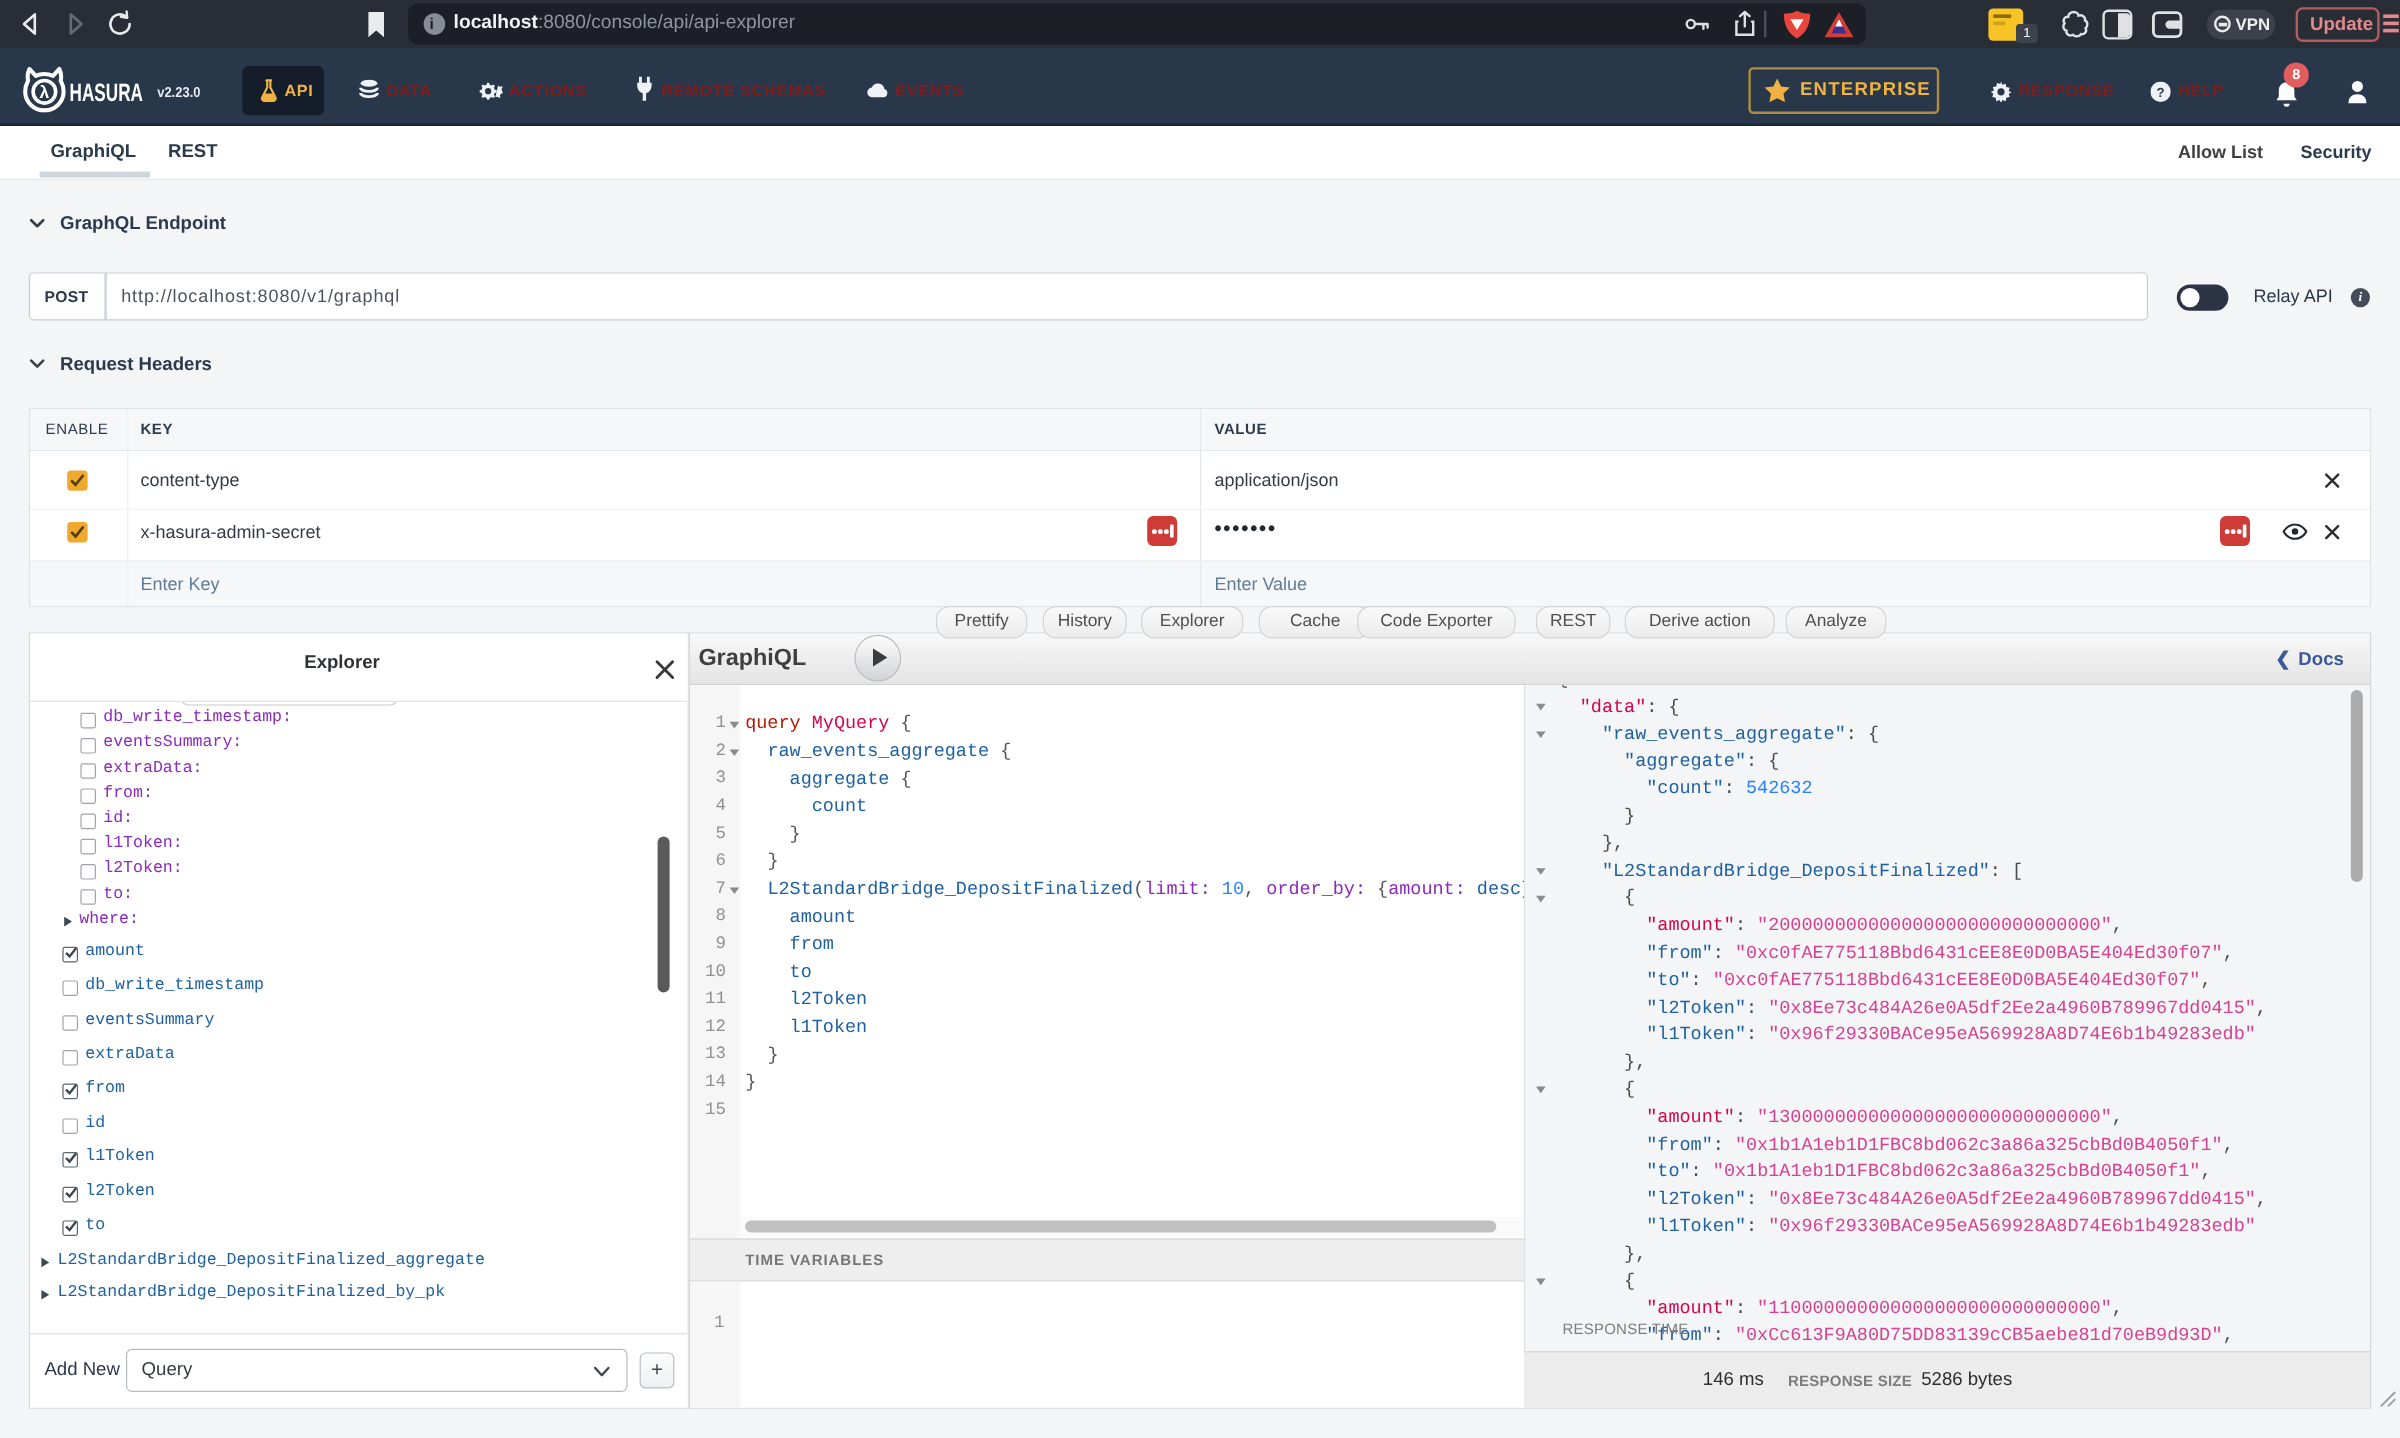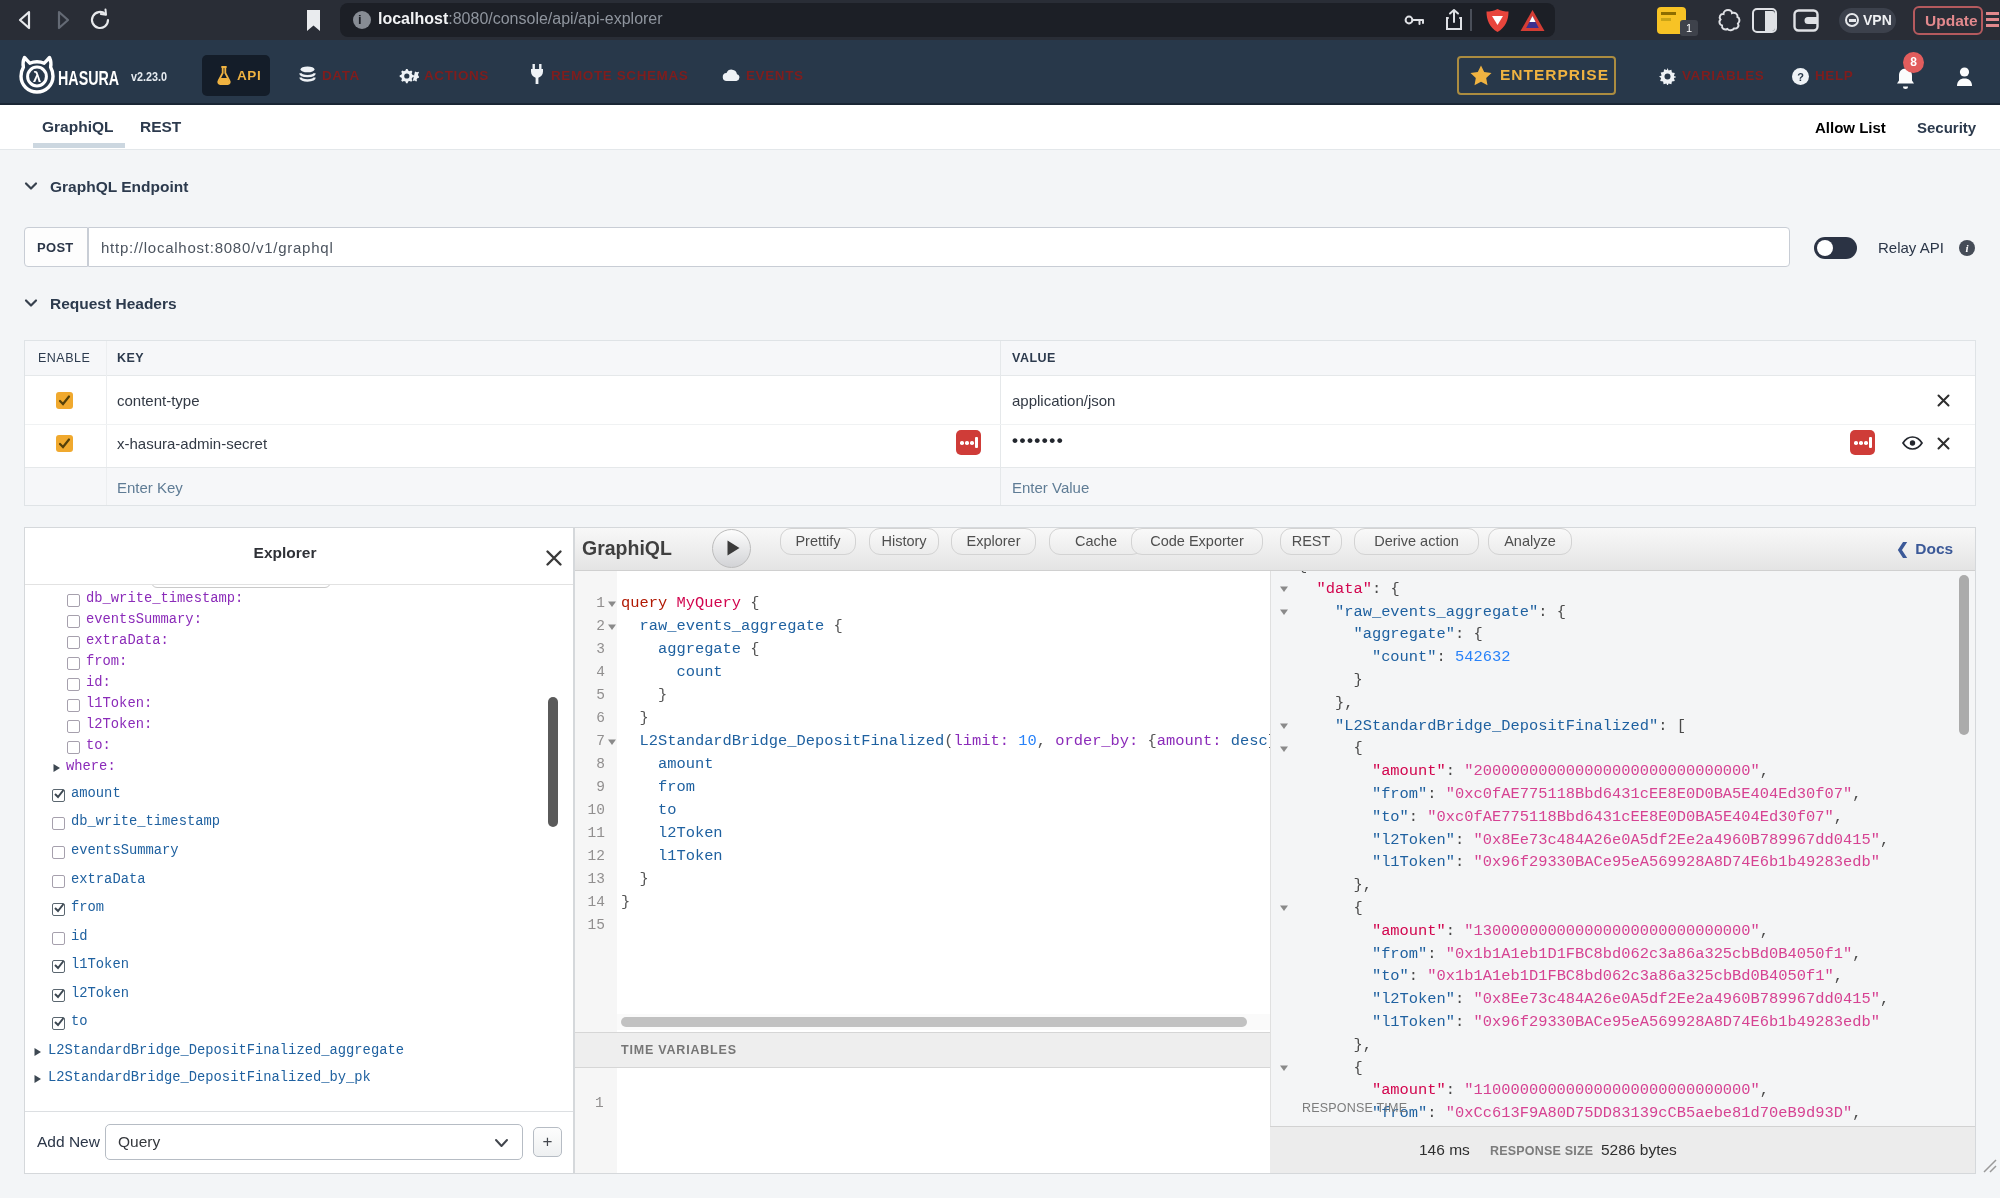--- a/index.html
+++ b/index.html
@@ -1,21 +1,21 @@
 <!DOCTYPE html>
 <html><head>
 <meta charset="utf-8">
 <style>
 *{margin:0;padding:0;box-sizing:border-box}
 html,body{width:2000px;height:1198px;overflow:hidden}
 body{position:relative;font-family:"Liberation Sans",sans-serif;background:#f3f5f7}
 .abs{position:absolute}
 .mono{font-family:"Liberation Mono",monospace}
 pre{font-family:"Liberation Mono",monospace}
-.gqlbtn{position:absolute;top:528px;height:27px;border:1px solid #d3d3d3;border-radius:11px;background:linear-gradient(#f9f9f9,#ececec);color:#4f4f4f;font-size:14.5px;text-align:center;line-height:25px;font-family:"Liberation Sans",sans-serif}
+.gqlbtn{position:absolute;top:505px;height:27px;border:1px solid #d3d3d3;border-radius:11px;background:linear-gradient(#f9f9f9,#ececec);color:#4f4f4f;font-size:14.5px;text-align:center;line-height:25px;font-family:"Liberation Sans",sans-serif}
 .navitem{position:absolute;top:55px;height:41px;display:flex;align-items:center;color:#7f1d1d;font-weight:bold;font-size:13.5px;letter-spacing:.6px}
 .chev{stroke:#37414e;stroke-width:2.2;fill:none;stroke-linecap:round;stroke-linejoin:round}
 </style>
 </head>
 <body>
 
 <div class="abs" style="left:0;top:0;width:2000px;height:40px;background:#292d36"></div>
 <svg class="abs" style="left:14px;top:8px" width="20" height="24" viewBox="0 0 20 24">
     <path d="M15 4 L6 12 L15 20 Z" stroke="#e7e9ec" stroke-width="2.2" fill="none" stroke-linejoin="round"></path>
   </svg>
@@ -119,41 +119,41 @@
 
 <div class="abs" style="left:1457px;top:56px;width:159px;height:39px;border:2px solid #ab8c40;border-radius:4px"></div>
 <svg class="abs" style="left:1470px;top:65px" width="22" height="21" viewBox="0 0 22 21">
     <path d="M11 0.5 L14.2 7 L21.5 8 L16.2 13 L17.5 20.3 L11 16.8 L4.5 20.3 L5.8 13 L0.5 8 L7.8 7 Z" fill="#f0b341"></path>
   </svg>
 <div class="abs" style="left:1500px;top:66px;color:#f0b341;font-weight:bold;font-size:15.5px;letter-spacing:1px">ENTERPRISE</div>
 <svg class="abs" style="left:1659px;top:68px" width="17" height="17" viewBox="0 0 17 17">
     <path d="M8.5 0 l1.1 2.6 2.8 -.9 .5 2.9 2.9 .5 -.9 2.8 2.6 1.1 -2.6 1.1 .9 2.8 -2.9 .5 -.5 2.9 -2.8 -.9 -1.1 2.6 -1.1 -2.6 -2.8 .9 -.5 -2.9 -2.9 -.5 .9 -2.8 L0 8.5 l2.6 -1.1 -.9 -2.8 2.9 -.5 .5 -2.9 2.8 .9 Z" fill="#eef2f6"></path>
     <circle cx="8.5" cy="8.5" r="3" fill="#28384a"></circle>
   </svg>
-<div class="navitem" style="left:1682px">VARIABLES</div>
+<div class="navitem" style="left:1682px">RESPONSE</div>
 <svg class="abs" style="left:1792px;top:68px" width="17" height="17" viewBox="0 0 17 17">
     <circle cx="8.5" cy="8.5" r="8.5" fill="#eef2f6"></circle>
     <text x="8.5" y="12.5" text-anchor="middle" font-size="11" font-weight="bold" fill="#28384a" font-family="Liberation Sans">?</text>
   </svg>
 <div class="navitem" style="left:1815px">HELP</div>
 <svg class="abs" style="left:1895px;top:67px" width="21" height="23" viewBox="0 0 21 23">
     <path d="M10.5 1.5 c4 0 6.5 3 6.5 7 v5 l2 3 H2 l2 -3 v-5 c0 -4 2.5 -7 6.5 -7 Z" fill="#fbfcfd"></path>
     <path d="M8 19.5 h5 a2.5 2.5 0 0 1 -5 0 Z" fill="#fbfcfd"></path>
   </svg>
 <div class="abs" style="left:1903px;top:52px;width:21px;height:21px;background:#e25d5d;border-radius:50%;color:#fff;font-size:12px;font-weight:bold;text-align:center;line-height:21px">8</div>
 <svg class="abs" style="left:1956px;top:67px" width="17" height="20" viewBox="0 0 17 20">
     <circle cx="8.5" cy="5" r="4.6" fill="#fbfcfd"></circle>
     <path d="M1 19 c0 -5 3 -7.5 7.5 -7.5 S16 14 16 19 Z" fill="#fbfcfd"></path>
   </svg>
 
 <div class="abs" style="left:0;top:105px;width:2000px;height:45px;background:#fff;border-bottom:1px solid #e3e7ea"></div>
 <div class="abs" style="left:42px;top:118px;color:#2c3a4d;font-weight:bold;font-size:15.5px">GraphiQL</div>
 <div class="abs" style="left:140px;top:118px;color:#2c3a4d;font-weight:bold;font-size:15.5px">REST</div>
 <div class="abs" style="left:33px;top:143px;width:92px;height:5px;background:#ccd7e0"></div>
-<div class="abs" style="left:1815px;top:119px;color:#000000;font-weight:bold;font-size:15px">Allow List</div>
+<div class="abs" style="left:1815px;top:119px;color:#404040;font-weight:bold;font-size:15px">Allow List</div>
 <div class="abs" style="left:1917px;top:119px;color:#2c3a4d;font-weight:bold;font-size:15px">Security</div>
 
 <svg class="abs" style="left:24px;top:181px" width="14" height="10" viewBox="0 0 14 10">
     <path class="chev" d="M2 2.5 L7 7.5 L12 2.5"></path>
   </svg>
 <div class="abs" style="left:50px;top:178px;color:#2c3a4d;font-weight:bold;font-size:15.5px">GraphQL Endpoint</div>
 <div class="abs" style="left:24px;top:227px;width:64px;height:40px;background:#fdfdfd;border:1px solid #c8cdd5;border-radius:4px 0 0 4px"></div>
 <div class="abs" style="left:37px;top:240px;color:#2b3648;font-weight:bold;font-size:13px;letter-spacing:.3px">POST</div>
 <div class="abs" style="left:88px;top:227px;width:1702px;height:40px;background:#fff;border:1px solid #c8cdd5;border-radius:0 4px 4px 0"></div>
 <div class="abs" style="left:101px;top:239px;color:#4c545f;font-size:15px;letter-spacing:.75px">http://localhost:8080/v1/graphql</div>

